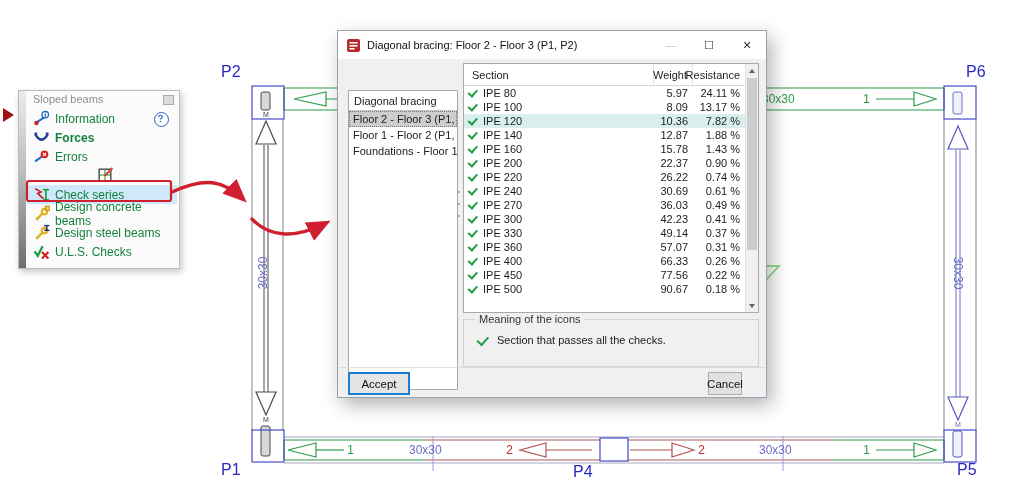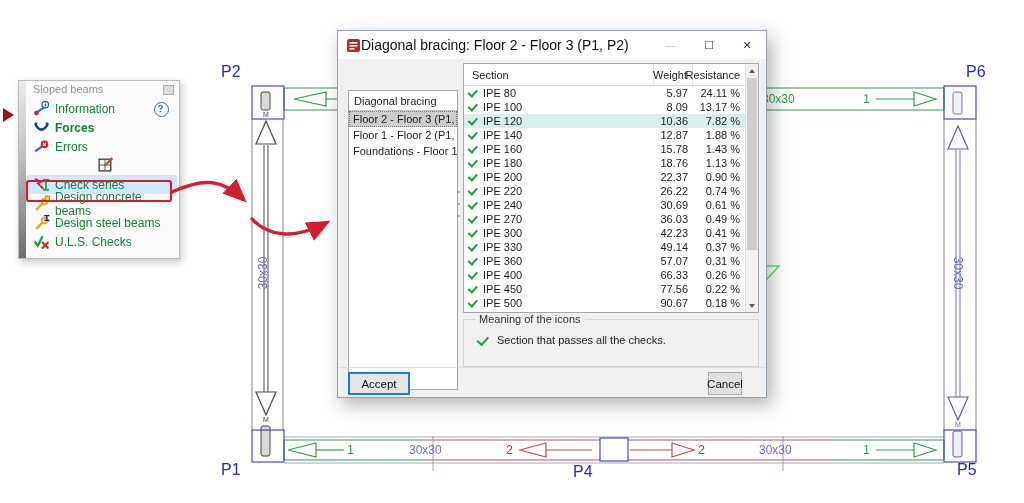--- a/index.html
+++ b/index.html
@@ -13,39 +13,39 @@
   .span-num{position:absolute;font-size:12.5px;z-index:2;}
   .num-green{color:#2e9e4a;}
   .num-red{color:#c03030;}
   .m-label{position:absolute;font-size:7px;color:#444;z-index:2;}
   .m-blue{color:#6a6ac8;}
   .rot-ccw{transform:rotate(-90deg);transform-origin:center;}
   .rot-cw{transform:rotate(90deg);transform-origin:center;}
   svg.layer{position:absolute;left:0;top:0;z-index:1;}
   svg.annot{position:absolute;left:0;top:0;z-index:6;pointer-events:none;}
   
-  #menu{position:absolute;left:18px;top:80px;width:160px;height:177px;background:#fbfbfb;
+  #menu{position:absolute;left:18px;top:90px;width:160px;height:177px;background:#fbfbfb;
         border:1px solid #bdbdbd;box-shadow:2px 3px 7px rgba(0,0,0,.22);z-index:4;}
   #menu .strip{position:absolute;left:0;top:0;bottom:0;width:7px;
         background:linear-gradient(to bottom,#ececec 0%,#bdbdbd 45%,#6e6e6e 100%);}
   #menu .mtitle{position:absolute;left:14px;top:2px;font-size:11px;color:#8f8f8f;}
   #menu .mclose{position:absolute;right:5px;top:4px;width:9px;height:8px;background:#dcdcdc;border:1px solid #ababab;}
   .mitem{position:absolute;left:8px;right:2px;height:19px;display:flex;align-items:center;gap:5px;
          padding-left:6px;font-size:12px;color:#15803d;cursor:default;}
   .mitem.hl{background:#cfe9fb;}
   .mitem svg{flex:0 0 auto;}
   .help-btn{position:absolute;right:8px;top:3px;width:13px;height:13px;border-radius:50%;
             border:1.5px solid #2864c8;background:#fff;}
   .help-btn svg{position:absolute;left:1px;top:1px;}
   
   #dlg{position:absolute;left:337px;top:30px;width:430px;height:368px;background:#f0f0f0;
        border:1px solid #94a2b0;box-shadow:5px 7px 18px rgba(0,0,0,.30);z-index:10;box-sizing:border-box;}
   #dlg .tbar{position:absolute;left:0;top:0;right:0;height:28px;background:#ffffff;
              display:flex;align-items:center;padding-left:8px;}
-  #dlg .tbar .ttl{font-size:14px;color:#111;}
+  #dlg .tbar .ttl{font-size:11px;color:#111;margin-left:6px;}
   .winbtns{position:absolute;right:0;top:0;height:28px;display:flex;}
   .winbtn{width:38px;height:28px;display:flex;align-items:center;justify-content:center;
           font-size:11px;color:#333;}
   .winbtn.dis{color:#c9c9c9;}
   
   #dlist{position:absolute;left:10px;top:32px;width:110px;height:300px;background:#fff;
          border:1px solid #a8a8a8;box-sizing:border-box;font-size:11px;color:#222;margin-top:27px;}
   #dlist .lhead{padding:4px 5px 3px 5px;border-bottom:1px solid #c6c6c6;}
   .litem{padding:2px 4px;white-space:nowrap;overflow:hidden;}
   .litem.sel{background:#cecccc;outline:1px dotted #787878;outline-offset:-1px;}
@@ -362,28 +362,20 @@
             <span class="tc sec">
               <i class="chk"></i>
               <span>IPE 160</span>
             </span>
             <span class="tc num">15.78</span>
             <span class="tc num">1.43 %</span>
           </div>
         <div class="trow">
             <span class="tc sec">
               <i class="chk"></i>
-              <span>IPE 180</span>
-            </span>
-            <span class="tc num">18.76</span>
-            <span class="tc num">1.13 %</span>
-          </div>
-        <div class="trow">
-            <span class="tc sec">
-              <i class="chk"></i>
               <span>IPE 200</span>
             </span>
             <span class="tc num">22.37</span>
             <span class="tc num">0.90 %</span>
           </div>
         <div class="trow">
             <span class="tc sec">
               <i class="chk"></i>
               <span>IPE 220</span>
             </span>

